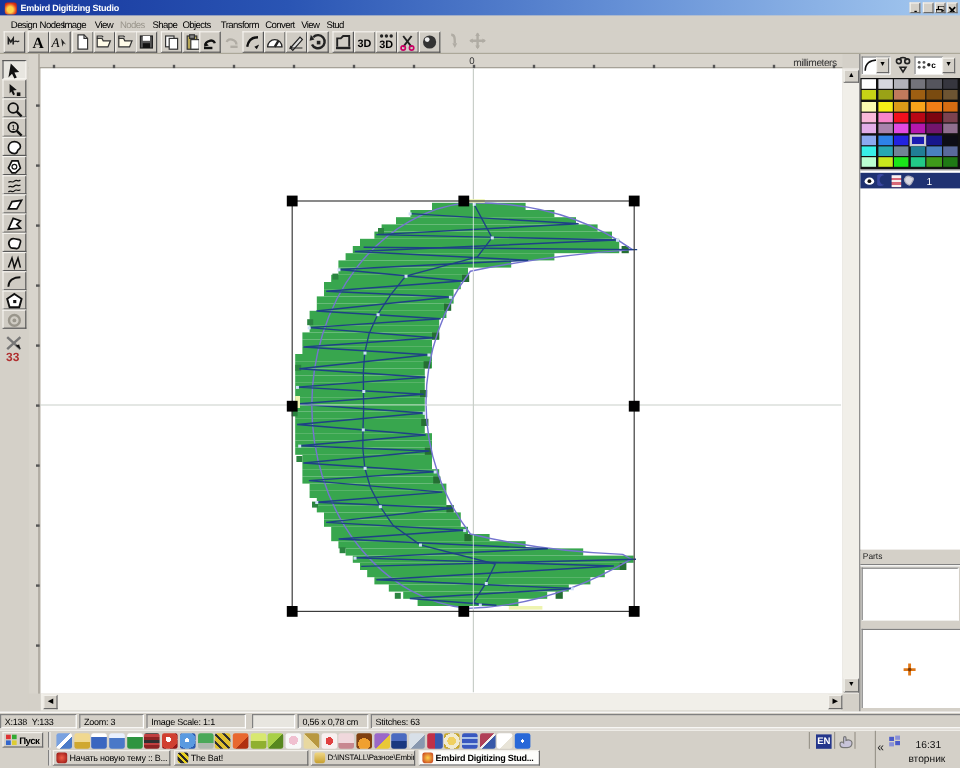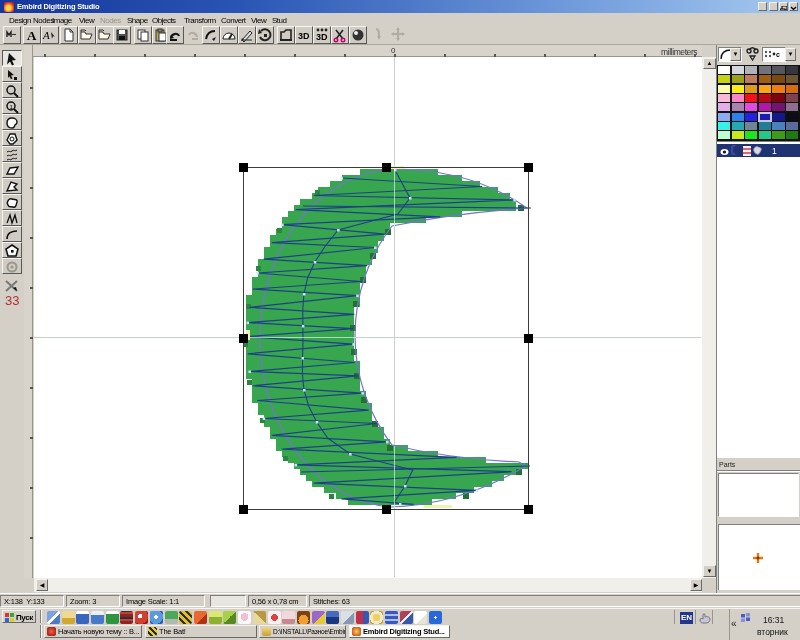--- a/index.html
+++ b/index.html
@@ -331,21 +331,21 @@
       <svg width="16" height="16" viewBox="0 0 16 16" style="position:absolute;left:0;top:0">
         <circle cx="8" cy="8" r="4.5" fill="none" stroke="#9a968c" stroke-width="2"></circle>
         <circle cx="8" cy="8" r="1.6" fill="#9a968c"></circle>
       </svg>
     </div>
   </div>
 <div class="abs" style="left:4px;top:279px;width:16px;height:14px"><svg width="16" height="14" viewBox="0 0 16 14">
       <path d="M2 2l11 10M13 2L2 12" stroke="#777" stroke-width="2"></path>
       <path d="M9 9l4 3-1-4z" fill="#111"></path>
     </svg></div>
-<div class="abs" style="left:5px;top:293px;color:#b03030;font-weight:normal;font-size:13px">33</div>
+<div class="abs" style="left:5px;top:293px;color:#b03030;font-weight:bold;font-size:10px">33</div>
 <div class="abs" style="left:24px;top:45px;width:678px;height:12px;background:#d8d4cc;border-bottom:1px solid #9a968c"></div>
 <div class="abs" style="left:24px;top:45px;width:9px;height:533px;background:#d8d4cc;border-right:1px solid #9a968c"></div>
 <div class="abs" style="left:391px;top:46px;font-size:8px;color:#333">0</div>
 <div class="abs" style="left:661px;top:47px;font-size:8.5px;letter-spacing:-0.4px;color:#333">millimeters</div>
 <div class="abs" style="left:44px;top:54px;width:2px;height:3px;background:#555"></div>
 <div class="abs" style="left:94px;top:54px;width:2px;height:3px;background:#555"></div>
 <div class="abs" style="left:144px;top:54px;width:2px;height:3px;background:#555"></div>
 <div class="abs" style="left:194px;top:54px;width:2px;height:3px;background:#555"></div>
 <div class="abs" style="left:244px;top:54px;width:2px;height:3px;background:#555"></div>
 <div class="abs" style="left:294px;top:54px;width:2px;height:3px;background:#555"></div>

